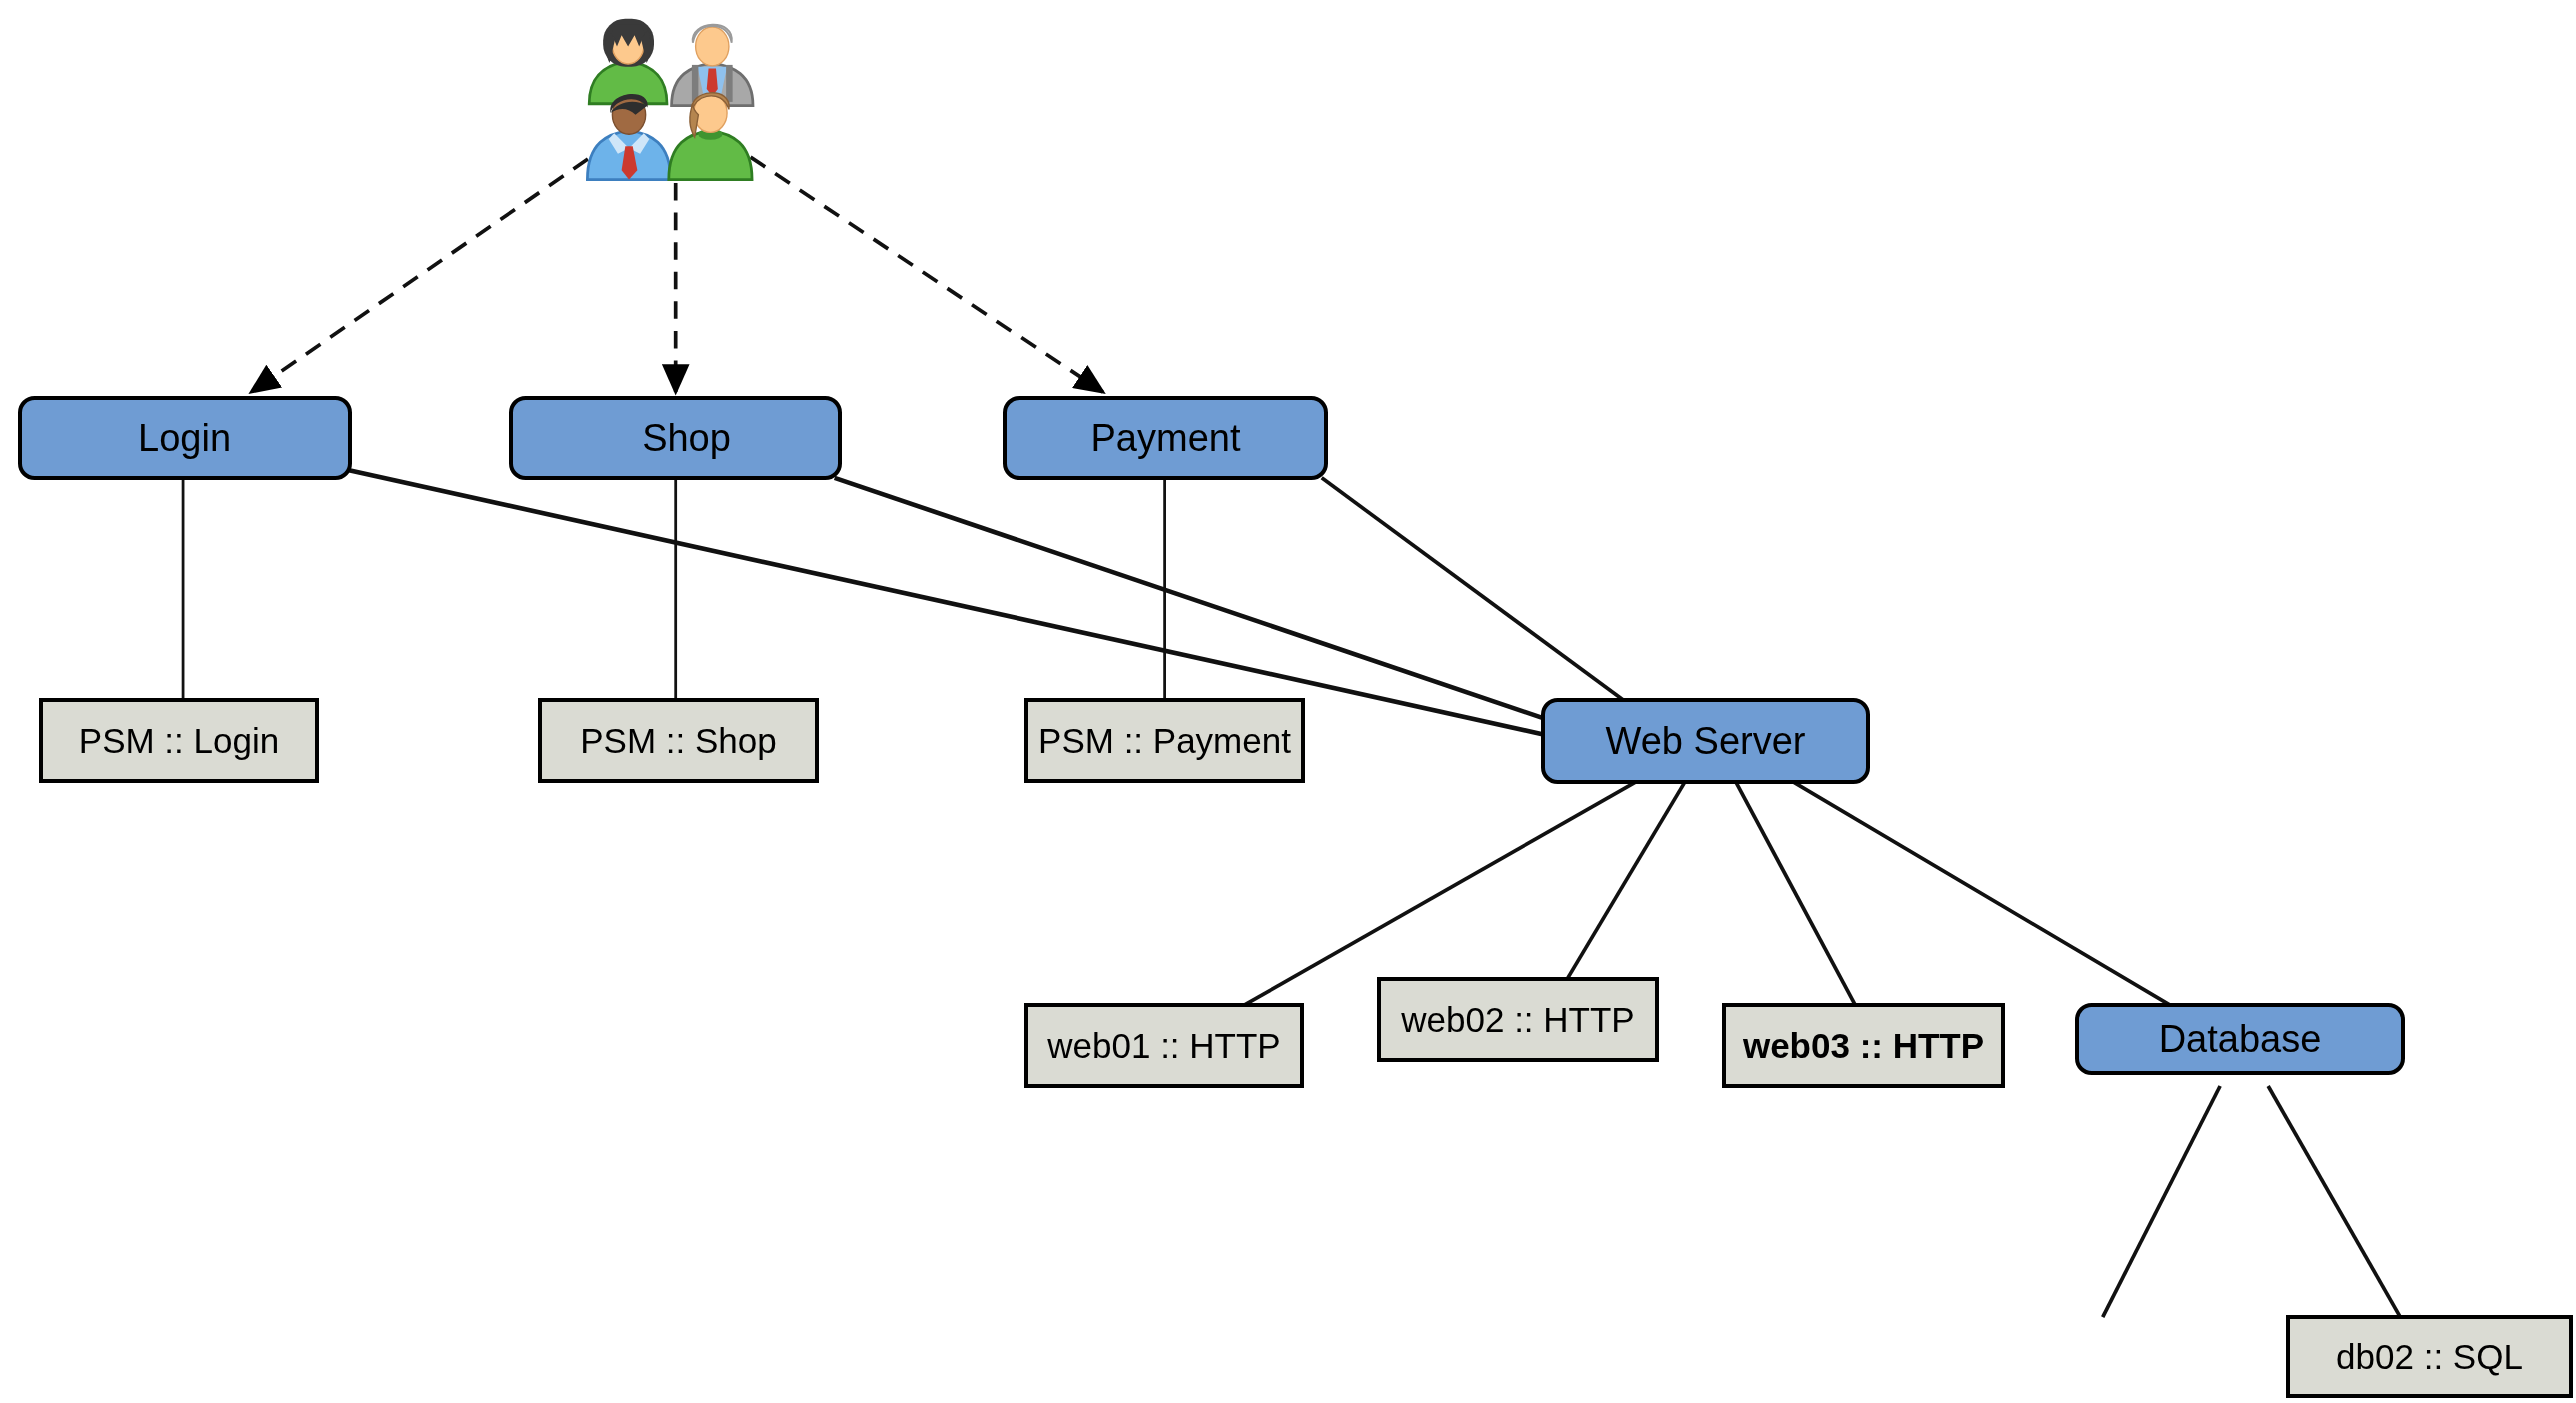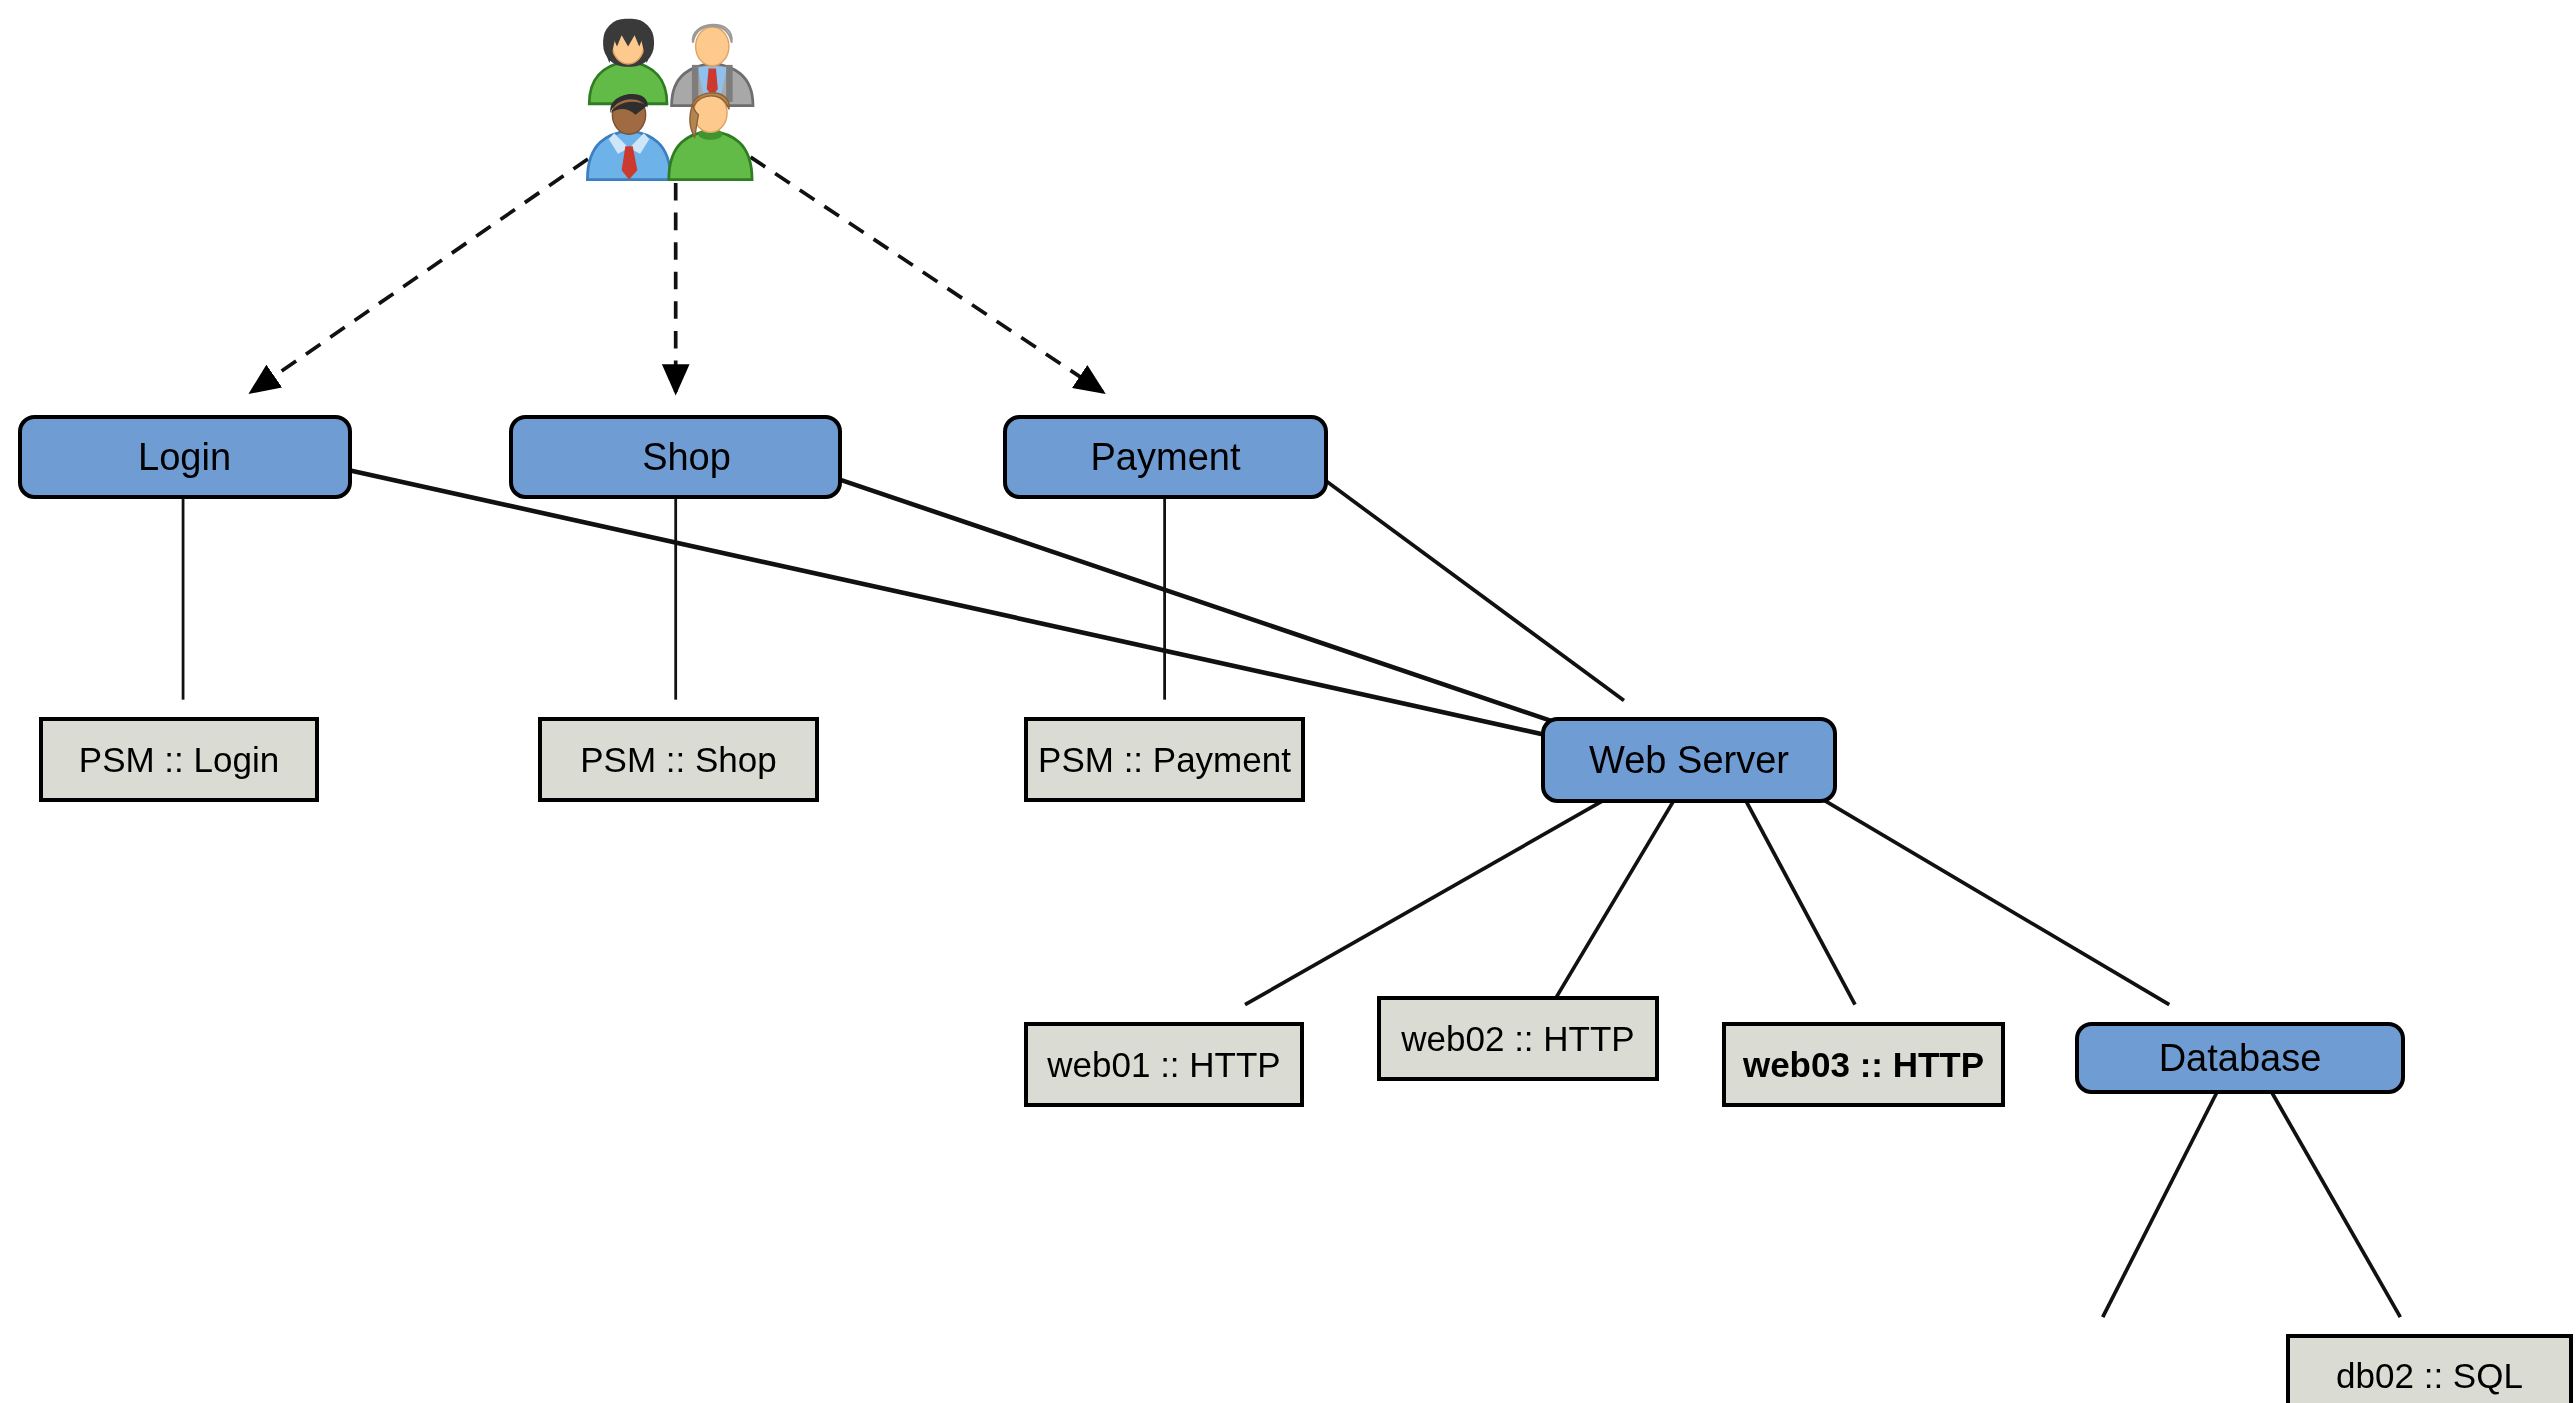--- a/index.html
+++ b/index.html
@@ -26,21 +26,20 @@
   }
   .node {
     position: absolute;
     display: flex;
     align-items: center;
     justify-content: center;
     box-sizing: border-box;
     color: #000000;
     pointer-events: auto;
     cursor: pointer;
-    margin-top: 19px;
   }
   .node.service {
     border: 4.6px solid #000000;
     border-radius: 16.6px;
     font-size: 38px;
   }
   .node.host {
     border: 4.6px solid #000000;
     border-radius: 0;
     font-size: 35px;
@@ -135,21 +134,21 @@
       </div>
       <div class="node host" style="left: 39px; top: 698px; width: 280px; height: 85px; background: rgb(218, 219, 211); border-color: rgb(0, 0, 0);">
         <span class="label">PSM :: Login</span>
       </div>
       <div class="node host" style="left: 538px; top: 698px; width: 281px; height: 85px; background: rgb(218, 219, 211); border-color: rgb(0, 0, 0);">
         <span class="label">PSM :: Shop</span>
       </div>
       <div class="node host" style="left: 1024px; top: 698px; width: 281px; height: 85px; background: rgb(218, 219, 211); border-color: rgb(0, 0, 0);">
         <span class="label">PSM :: Payment</span>
       </div>
-      <div class="node service" style="left: 1541px; top: 698px; width: 296px; height: 86px; background: rgb(111, 156, 211); border-color: rgb(0, 0, 0);">
+      <div class="node service" style="left: 1541px; top: 698px; width: 329px; height: 86px; background: rgb(111, 156, 211); border-color: rgb(0, 0, 0);">
         <span class="label">Web Server</span>
       </div>
       <div class="node host" style="left: 1024px; top: 1003px; width: 280px; height: 85px; background: rgb(218, 219, 211); border-color: rgb(0, 0, 0);">
         <span class="label">web01 :: HTTP</span>
       </div>
       <div class="node host" style="left: 1377px; top: 977px; width: 282px; height: 85px; background: rgb(218, 219, 211); border-color: rgb(0, 0, 0);">
         <span class="label">web02 :: HTTP</span>
       </div>
       <div class="node host" style="left: 1722px; top: 1003px; width: 283px; height: 85px; background: rgb(218, 219, 211); border-color: rgb(0, 0, 0); font-weight: bold;">
         <span class="label">web03 :: HTTP</span>

